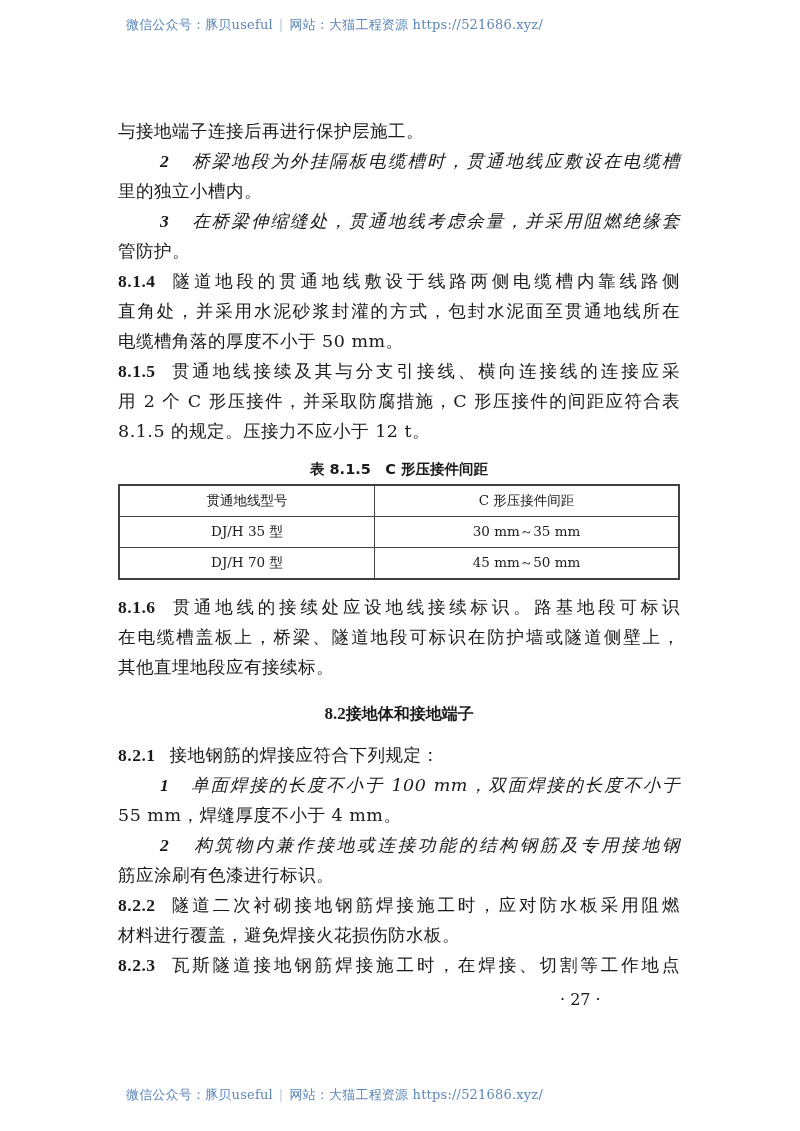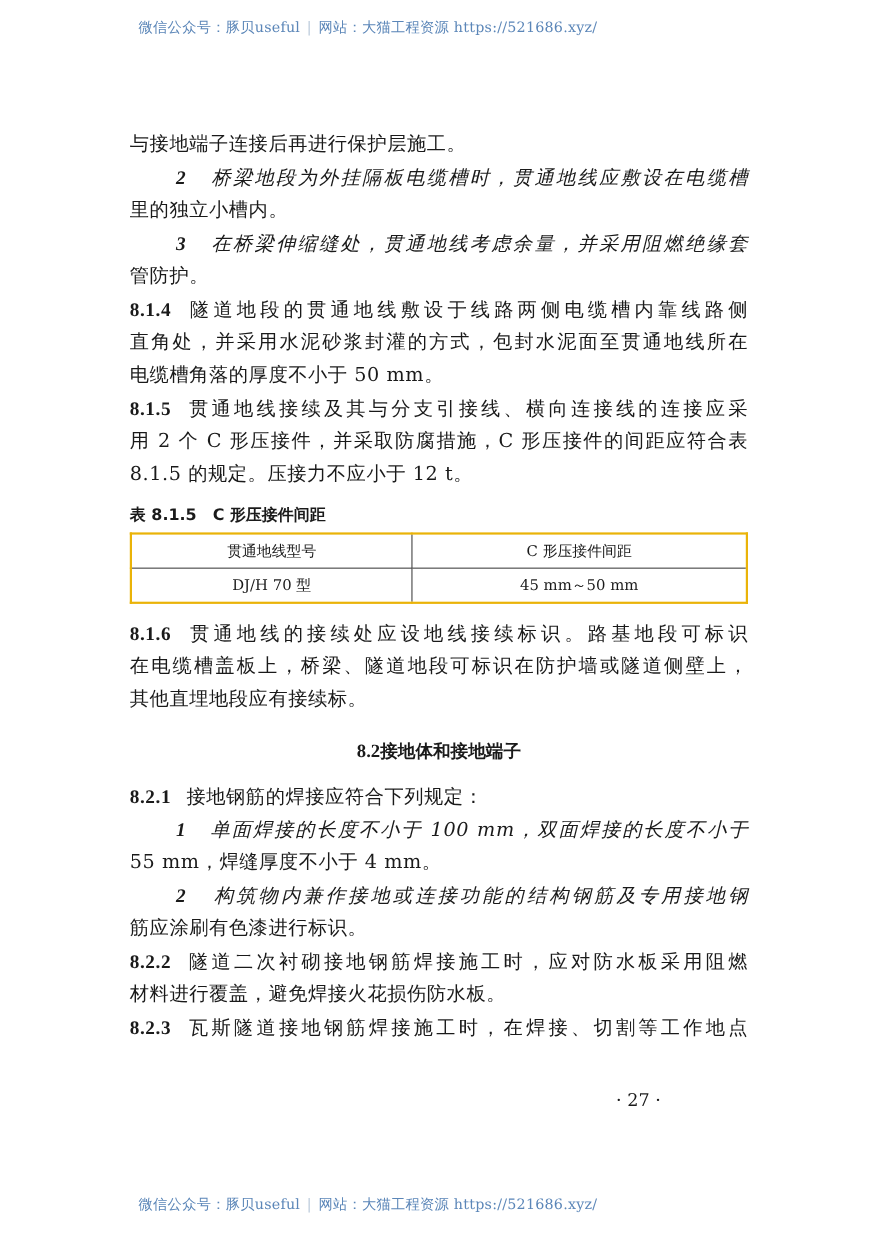--- a/index.html
+++ b/index.html
@@ -11,25 +11,25 @@
   .watermark .sep { color: #b8c8da; margin: 0 6px; }
   .wm-top { top: 16px; }
   .wm-bottom { top: 1086px; }
   .page { position: absolute; left: 118px; top: 116px; width: 562px; }
   .line { font-size: 17.5px; line-height: 30px; height: 30px; white-space: nowrap;
           text-align: justify; text-align-last: justify; letter-spacing: 0.5px; }
   .line.last { text-align-last: left; }
   .indent { padding-left: 42px; font-style: italic; }
   .num { font-weight: bold; font-family: "Liberation Serif", "DejaVu Serif", serif; }
   .clause { font-weight: bold; font-family: "Liberation Serif", "DejaVu Serif", serif; margin-right: 14px; }
-  .table-caption { text-align: left; font-size: 14.5px; font-weight: bold;
+  .table-caption { text-align: center; font-size: 14.5px; font-weight: bold;
                    margin-top: 10px; height: 26px; line-height: 26px;
                    font-family: "DejaVu Sans", sans-serif; }
   table.spec { width: 562px; border-collapse: collapse; margin-top: 2px;
-               border: 2px solid #eab308; font-size: 13.5px; }
+               border: 2px solid #404040; font-size: 13.5px; }
   table.spec th, table.spec td { border: 1px solid #444; height: 30px; text-align: center;
                font-weight: normal; padding: 0; }
   table.spec td:first-child, table.spec th:first-child { width: 254px; }
   .section-title { text-align: center; font-size: 16px; font-weight: bold; height: 52px;
                    line-height: 52px; font-family: "DejaVu Sans", sans-serif; margin-top: 6px; }
   .section-title .sec-num { font-family: "Liberation Serif", serif; font-size: 17px; }
   .page-number { position: absolute; left: 560px; top: 990px; font-size: 16px; }
 </style>
 </head>
 <body>
@@ -56,20 +56,24 @@
   <div class="line last">8.1.5 的规定。压接力不应小于 12 t。</div>
 
   <div class="table-caption">表 8.1.5　C 形压接件间距</div>
   <table class="spec">
     <tbody>
         <tr>
       <th>贯通地线型号</th>
       <th>C 形压接件间距</th>
     </tr>
     <tr>
+      <td>DJ/H 35 型</td>
+      <td>30 mm～35 mm</td>
+    </tr>
+    <tr>
       <td>DJ/H 70 型</td>
       <td>45 mm～50 mm</td>
     </tr>
   </tbody>
     </table>
 
   <div style="height:12px"></div>
   <div class="line"><span class="clause">8.1.6</span><span>贯通地线的接续处应设地线接续标识。路基地段可标识</span></div>
   <div class="line">在电缆槽盖板上，桥梁、隧道地段可标识在防护墙或隧道侧壁上，</div>
   <div class="line last">其他直埋地段应有接续标。</div>

